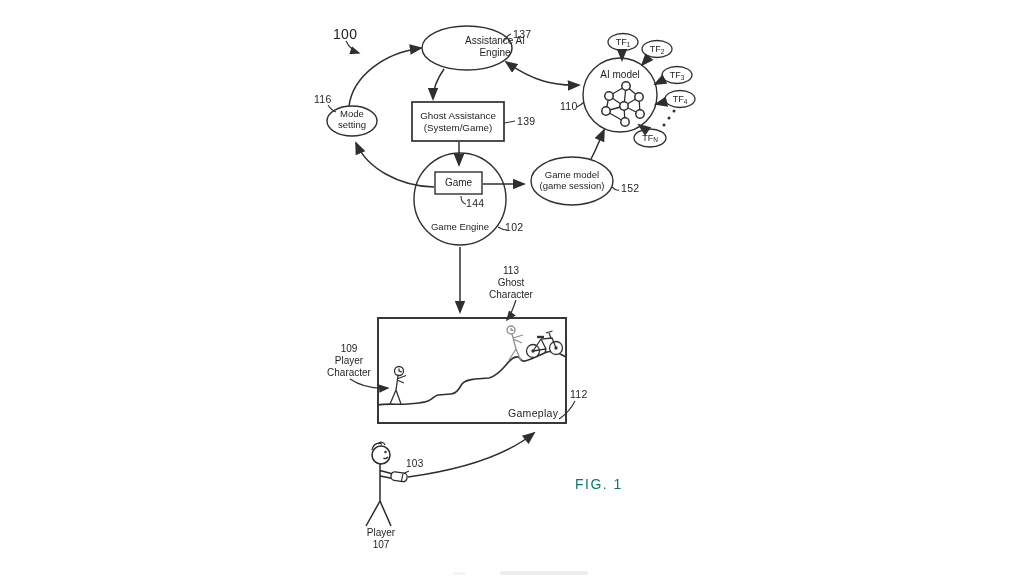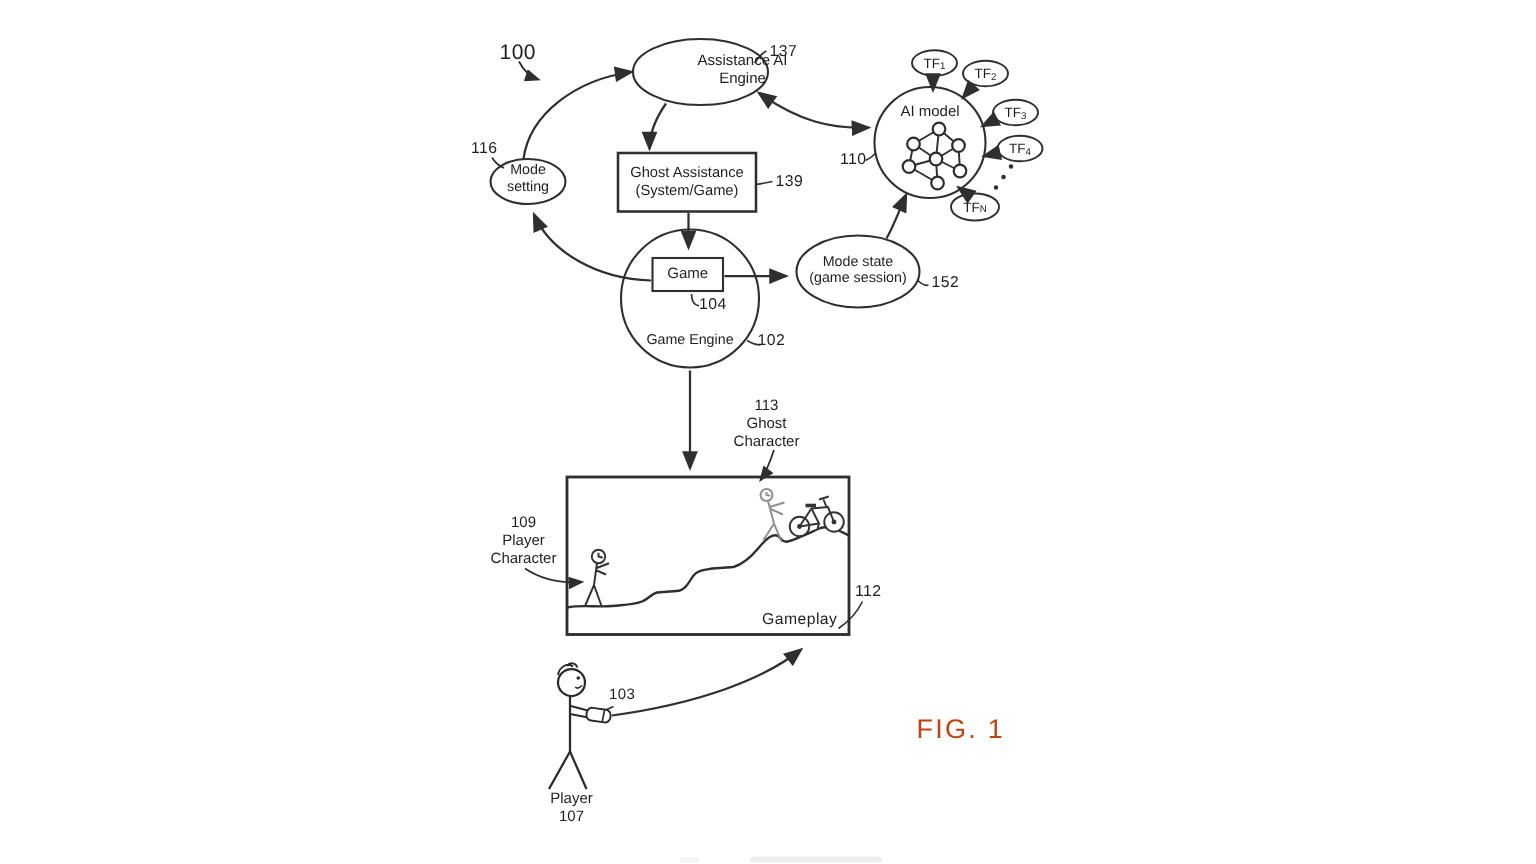--- a/index.html
+++ b/index.html
@@ -4,21 +4,21 @@
 <style>
   html,body{margin:0;padding:0;background:#fff;}
   .stage{position:relative;width:1024px;height:576px;background:#ffffff;overflow:hidden;
          font-family:"Liberation Sans",sans-serif;color:#1e1e1e;}
   .stage svg{position:absolute;left:0;top:0;}
   .lbl{position:absolute;white-space:pre-line;text-align:center;line-height:1.18;color:#1e1e1e;}
   .ref{position:absolute;font-size:10.5px;color:#1e1e1e;letter-spacing:0.3px;}
   .tf-chip{position:absolute;display:flex;align-items:center;justify-content:center;
            font-size:9px;color:#1e1e1e;}
   .tf-chip .sub{font-size:6.5px;position:relative;top:2px;}
-  .fig-caption{position:absolute;font-size:18px;letter-spacing:1.5px;color:#c2410c;margin-left:36px;}
+  .fig-caption{position:absolute;font-size:14px;letter-spacing:1.5px;color:#0f766e;}
   .bottom-bar{position:absolute;background:#ededed;border-radius:2px;}
   .bottom-bar2{position:absolute;background:#f4f4f4;border-radius:2px;}
 </style>
 </head>
 <body>
 
 <div class="stage">
 
   <svg width="1024" height="576" viewBox="0 0 1024 576">
     <defs>
@@ -170,26 +170,26 @@
   <div class="tf-chip" style="left:665px;top:92.5px;width:30px;height:13px;">
     <span>TF</span>
       <span class="sub">4</span>
   </div>
   <div class="tf-chip" style="left:634px;top:131px;width:32px;height:13px;">
     <span>TF</span>
       <span class="sub">N</span>
   </div>
 
   <div class="lbl" style="left:435px;top:177px;width:47px;font-size:10px;">Game</div>
-  <div class="ref" style="left:466px;top:197px;">104</div>
+  <div class="ref" style="left:466px;top:197px;">144</div>
 
   <div class="lbl" style="left:424px;top:221px;width:72px;font-size:9.5px;">Game Engine</div>
   <div class="ref" style="left:505px;top:221px;">102</div>
 
-  <div class="lbl" style="left:531px;top:169px;width:82px;font-size:9.5px;">Mode state
+  <div class="lbl" style="left:531px;top:169px;width:82px;font-size:9.5px;">Game model
 (game session)</div>
   <div class="ref" style="left:621px;top:182px;">152</div>
 
   <div class="lbl" style="left:482px;top:265px;width:58px;font-size:10px;">113
 Ghost
 Character</div>
   <div class="lbl" style="left:319px;top:343px;width:60px;font-size:10px;">109
 Player
 Character</div>
 

